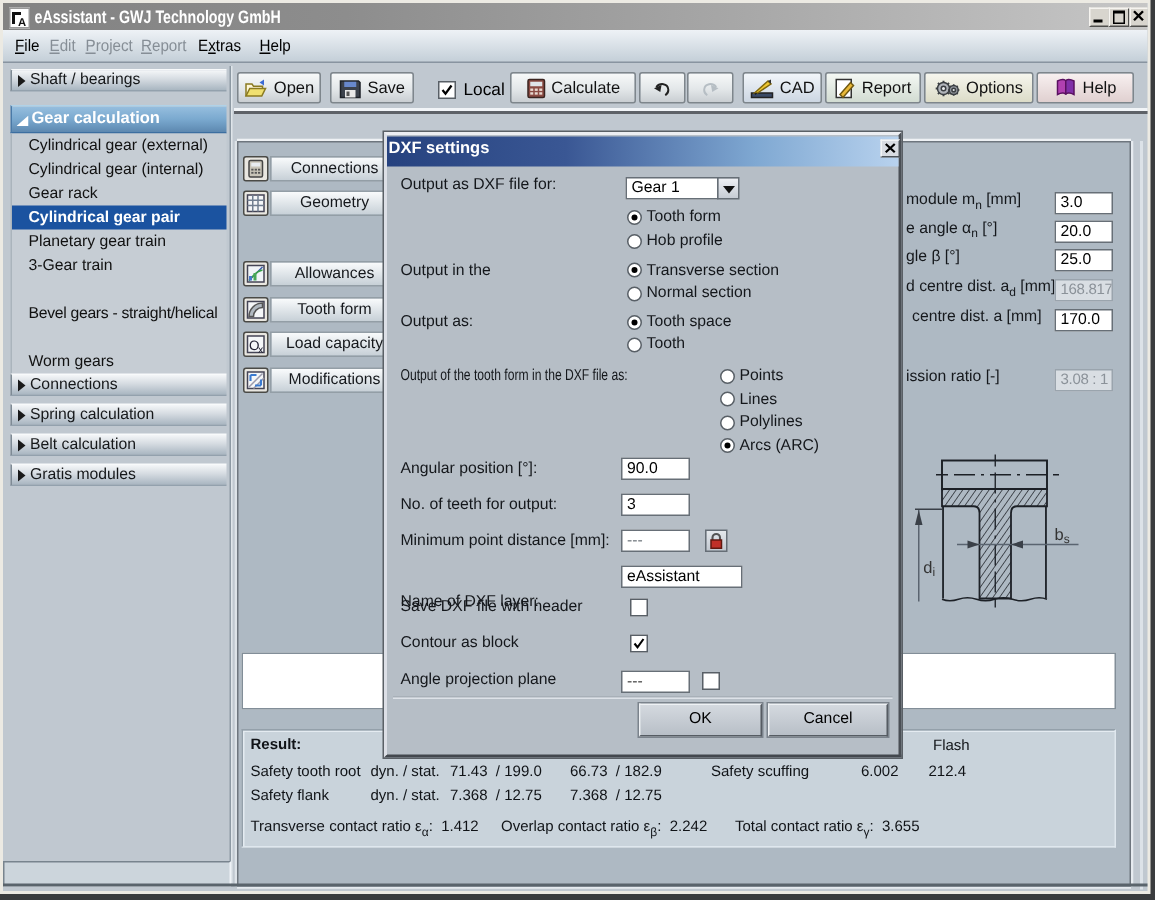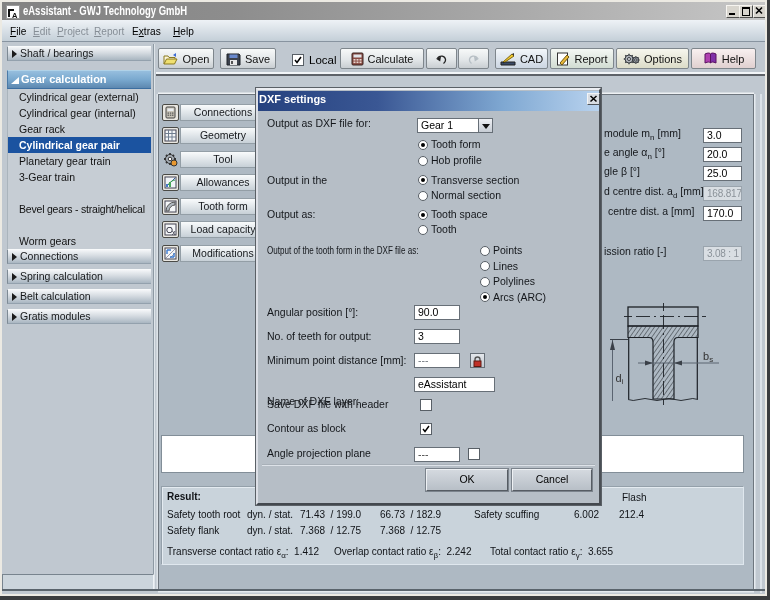--- a/index.html
+++ b/index.html
@@ -229,31 +229,20 @@
               </g>
             </svg></div>
           <div class="navbar">Connections</div>
         </div>
   <div class="navrow ab" style="top:32px;">
           <div class="navico"><svg width="15" height="15" viewBox="0 0 15 15">
               <rect x="2" y="2" width="11" height="11" fill="#f4f6f8" stroke="#445"></rect>
               <path d="M2,5.5 H13 M2,9 H13 M5.5,2 V13 M9,2 V13" stroke="#707e90" fill="none"></path>
             </svg></div>
           <div class="navbar">Geometry</div>
-        </div>
-  <div class="navrow ab" style="top:55.5px;">
-          <div class="navico" style="background:transparent;border-color:transparent;"><svg width="16" height="16" viewBox="0 0 16 16">
-              <circle cx="7" cy="7" r="4.5" fill="#a8b0b8" stroke="#333"></circle>
-              <circle cx="7" cy="7" r="1.8" fill="#fff" stroke="#333"></circle>
-              <g stroke="#333" stroke-width="1.8">
-                <path d="M7,1 V3 M7,11 V13 M1,7 H3 M11,7 H13 M3,3 L4.3,4.3 M9.7,9.7 L11,11 M11,3 L9.7,4.3 M4.3,9.7 L3,11"></path>
-              </g>
-              <circle cx="11" cy="11" r="3" fill="#e89830" stroke="#333"></circle>
-            </svg></div>
-          <div class="navbar">Tool</div>
         </div>
   <div class="navrow ab" style="top:79px;">
           <div class="navico"><svg width="15" height="15" viewBox="0 0 15 15">
               <rect x="2" y="2" width="11" height="11" fill="#f0f4f8" stroke="#445"></rect>
               <path d="M3,12 L12,3" stroke="#3858a8"></path>
               <path d="M3,12 C6,9 7,6 12,5" stroke="#38a048" fill="none"></path>
               <rect x="3" y="9" width="2" height="3" fill="#4878c8"></rect>
               <rect x="6" y="7" width="2" height="5" fill="#48a858"></rect>
             </svg></div>
           <div class="navbar">Allowances</div>

